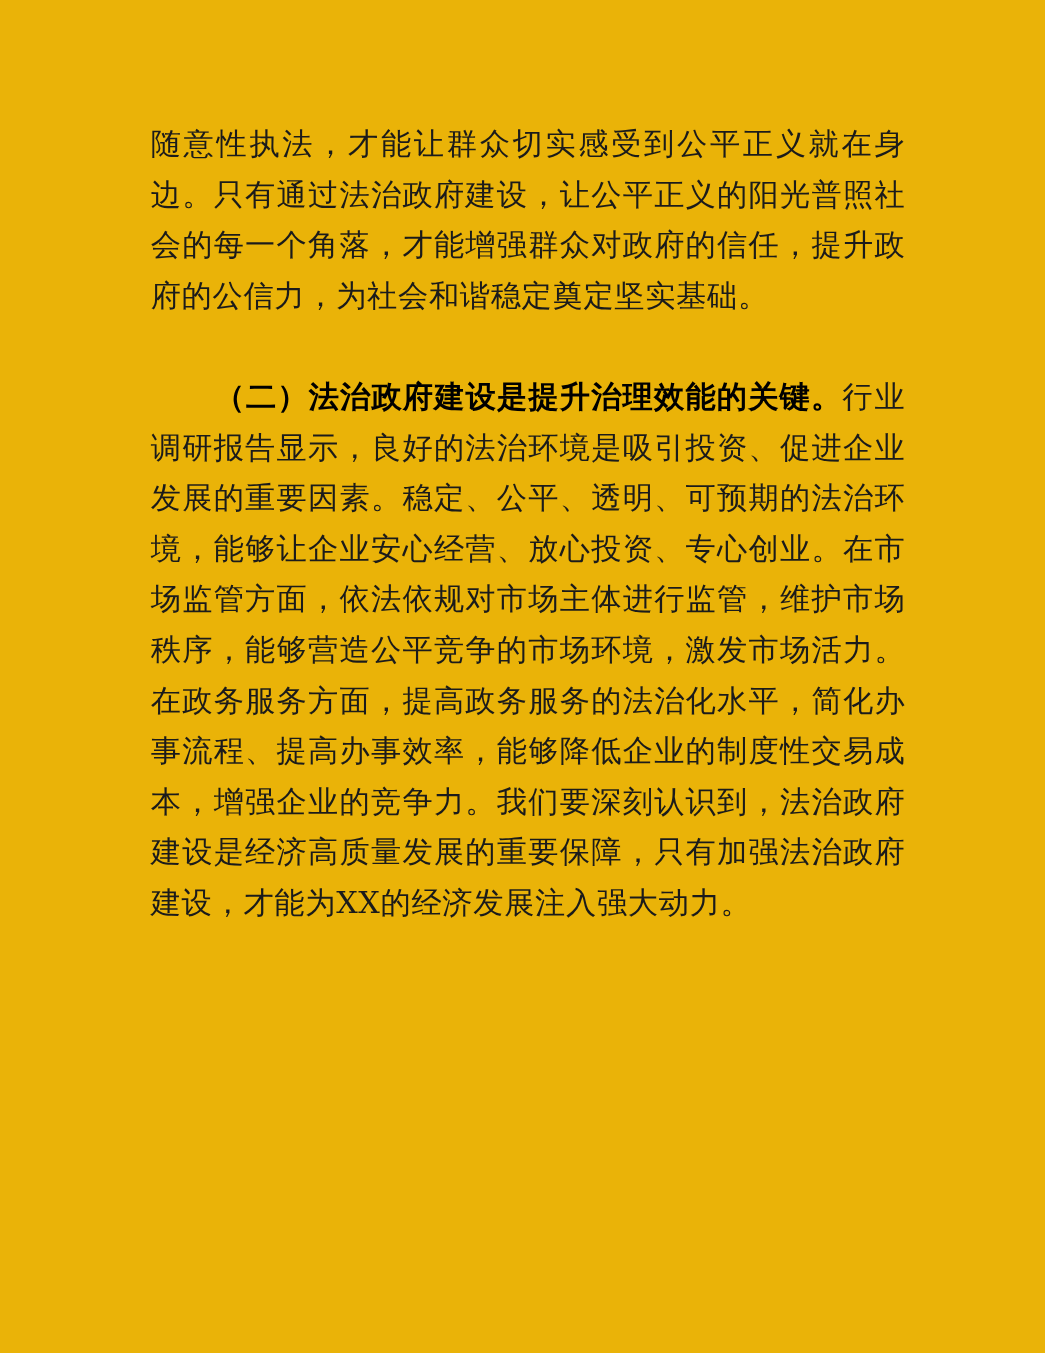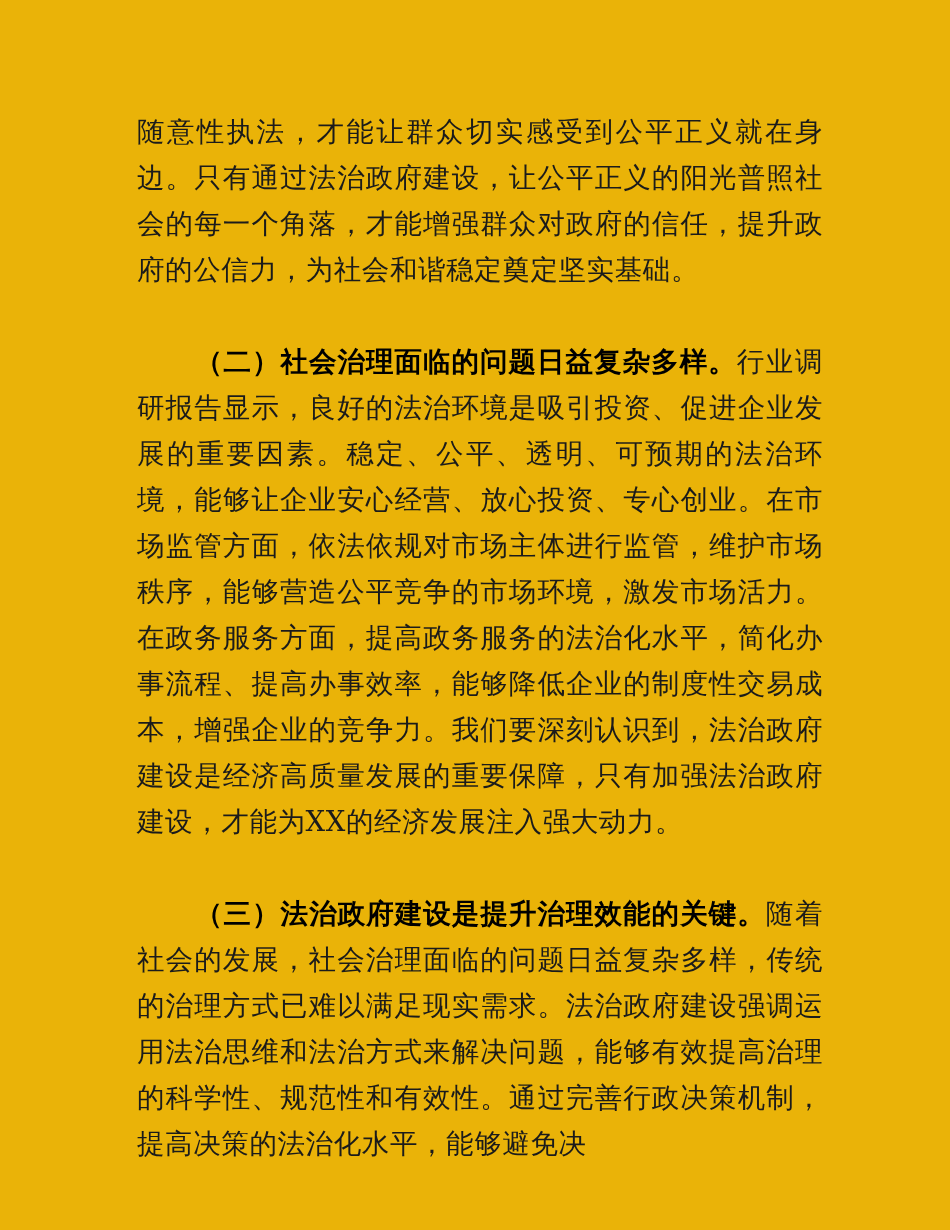--- a/index.html
+++ b/index.html
@@ -53,21 +53,18 @@
 <body>
 
 <div class="page">
   <div class="doc-body">
 
     <p class="para">
       <span>随意性执法，才能让群众切实感受到公平正义就在身边。只有通过法治政府建设，让公平正义的阳光普照社会的每一个角落，才能增强群众对政府的信任，提升政府的公信力，为社会和谐稳定奠定坚实基础。</span>
     </p>
 
     <p class="para indent">
-      <span class="heading-run">（二）社会治理面临的问题日益复杂多样。</span><span>行业调研报告显示，良好的法治环境是吸引投资、促进企业发展的重要因素。稳定、公平、透明、可预期的法治环境，能够让企业安心经营、放心投资、专心创业。在市场监管方面，依法依规对市场主体进行监管，维护市场秩序，能够营造公平竞争的市场环境，激发市场活力。在政务服务方面，提高政务服务的法治化水平，简化办事流程、提高办事效率，能够降低企业的制度性交易成本，增强企业的竞争力。我们要深刻认识到，法治政府建设是经济高质量发展的重要保障，只有加强法治政府建设，才能为XX的经济发展注入强大动力。</span>
+      <span class="heading-run">（二）法治政府建设是提升治理效能的关键。</span><span>行业调研报告显示，良好的法治环境是吸引投资、促进企业发展的重要因素。稳定、公平、透明、可预期的法治环境，能够让企业安心经营、放心投资、专心创业。在市场监管方面，依法依规对市场主体进行监管，维护市场秩序，能够营造公平竞争的市场环境，激发市场活力。在政务服务方面，提高政务服务的法治化水平，简化办事流程、提高办事效率，能够降低企业的制度性交易成本，增强企业的竞争力。我们要深刻认识到，法治政府建设是经济高质量发展的重要保障，只有加强法治政府建设，才能为XX的经济发展注入强大动力。</span>
     </p>
 
-    <p class="para indent">
-      <span class="heading-run">（三）法治政府建设是提升治理效能的关键。</span><span>随着社会的发展，社会治理面临的问题日益复杂多样，传统的治理方式已难以满足现实需求。法治政府建设强调运用法治思维和法治方式来解决问题，能够有效提高治理的科学性、规范性和有效性。通过完善行政决策机制，提高决策的法治化水平，能够避免决</span>
-    </p>
 
   </div>
 </div>
 
 </body></html>

